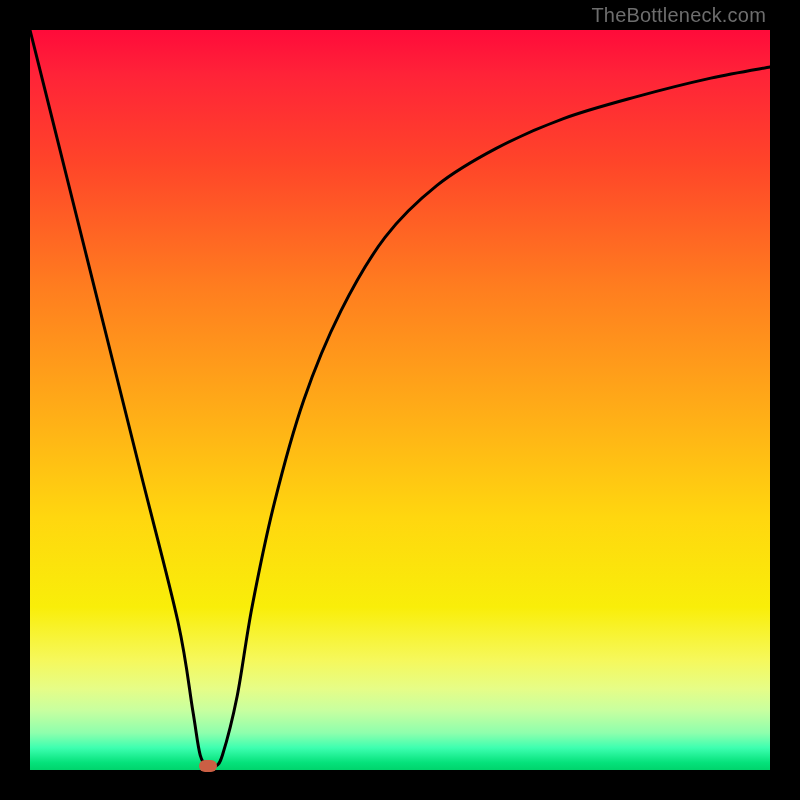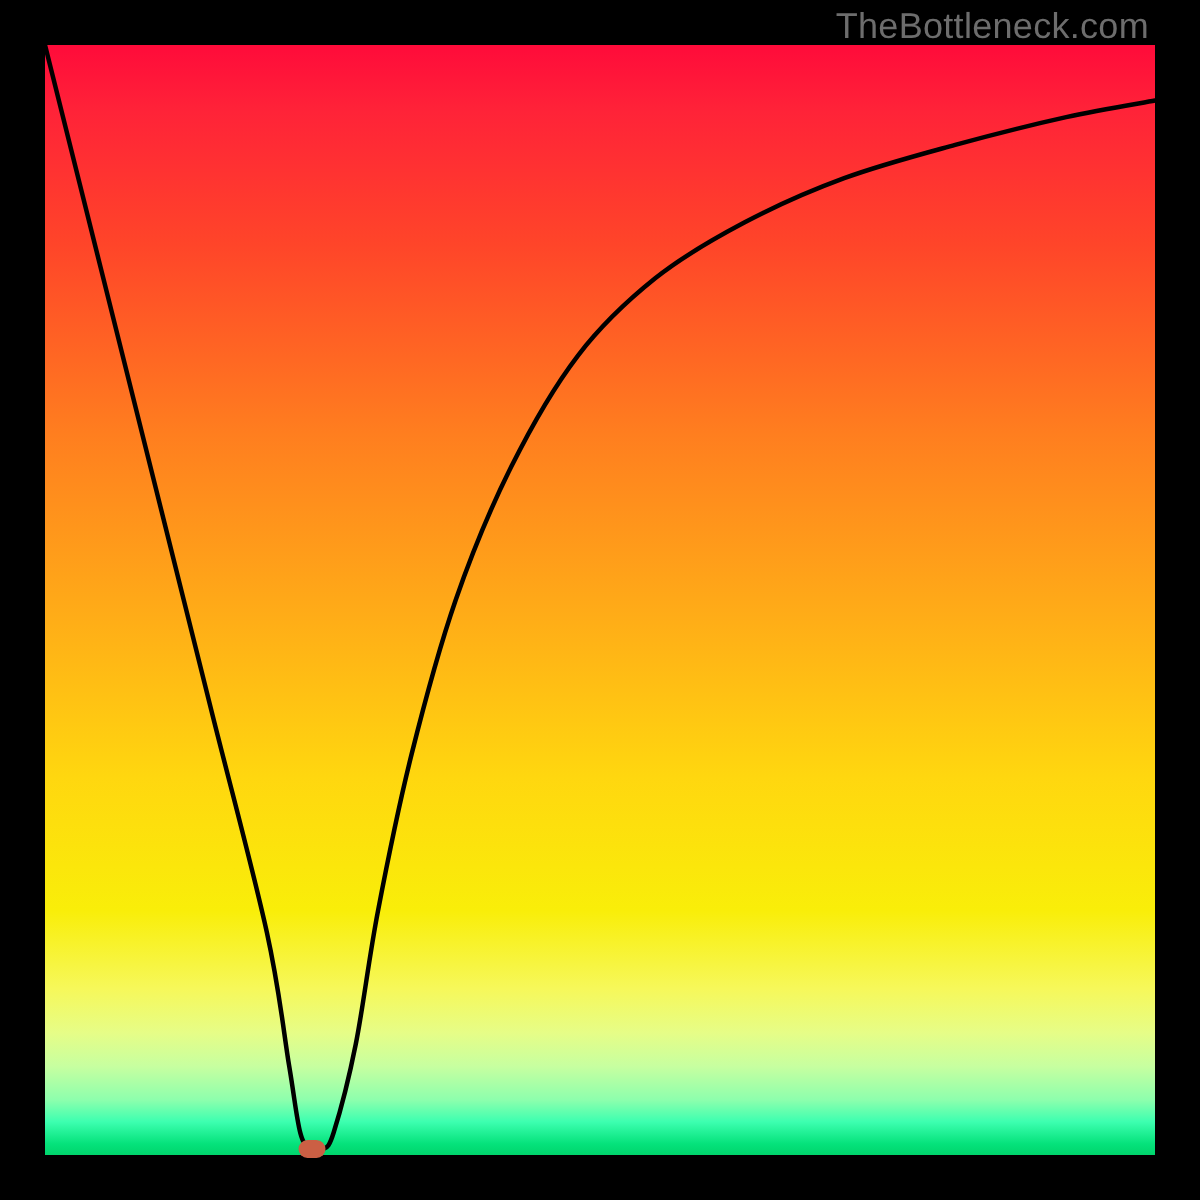--- a/index.html
+++ b/index.html
@@ -42,21 +42,21 @@
       #3dffb0 97%,
       #05e27b 99%,
       #00d46c 100%
     );
   }
   .watermark {
     position: absolute;
     top: 4px;
     right: 34px;
     color: #6d6d6d;
-    font-size: 24px;
+    font-size: 20px;
     font-weight: 500;
     letter-spacing: 0.2px;
     user-select: none;
   }
   svg.curve {
     position: absolute;
     left: 0;
     top: 0;
     width: 740px;
     height: 740px;

